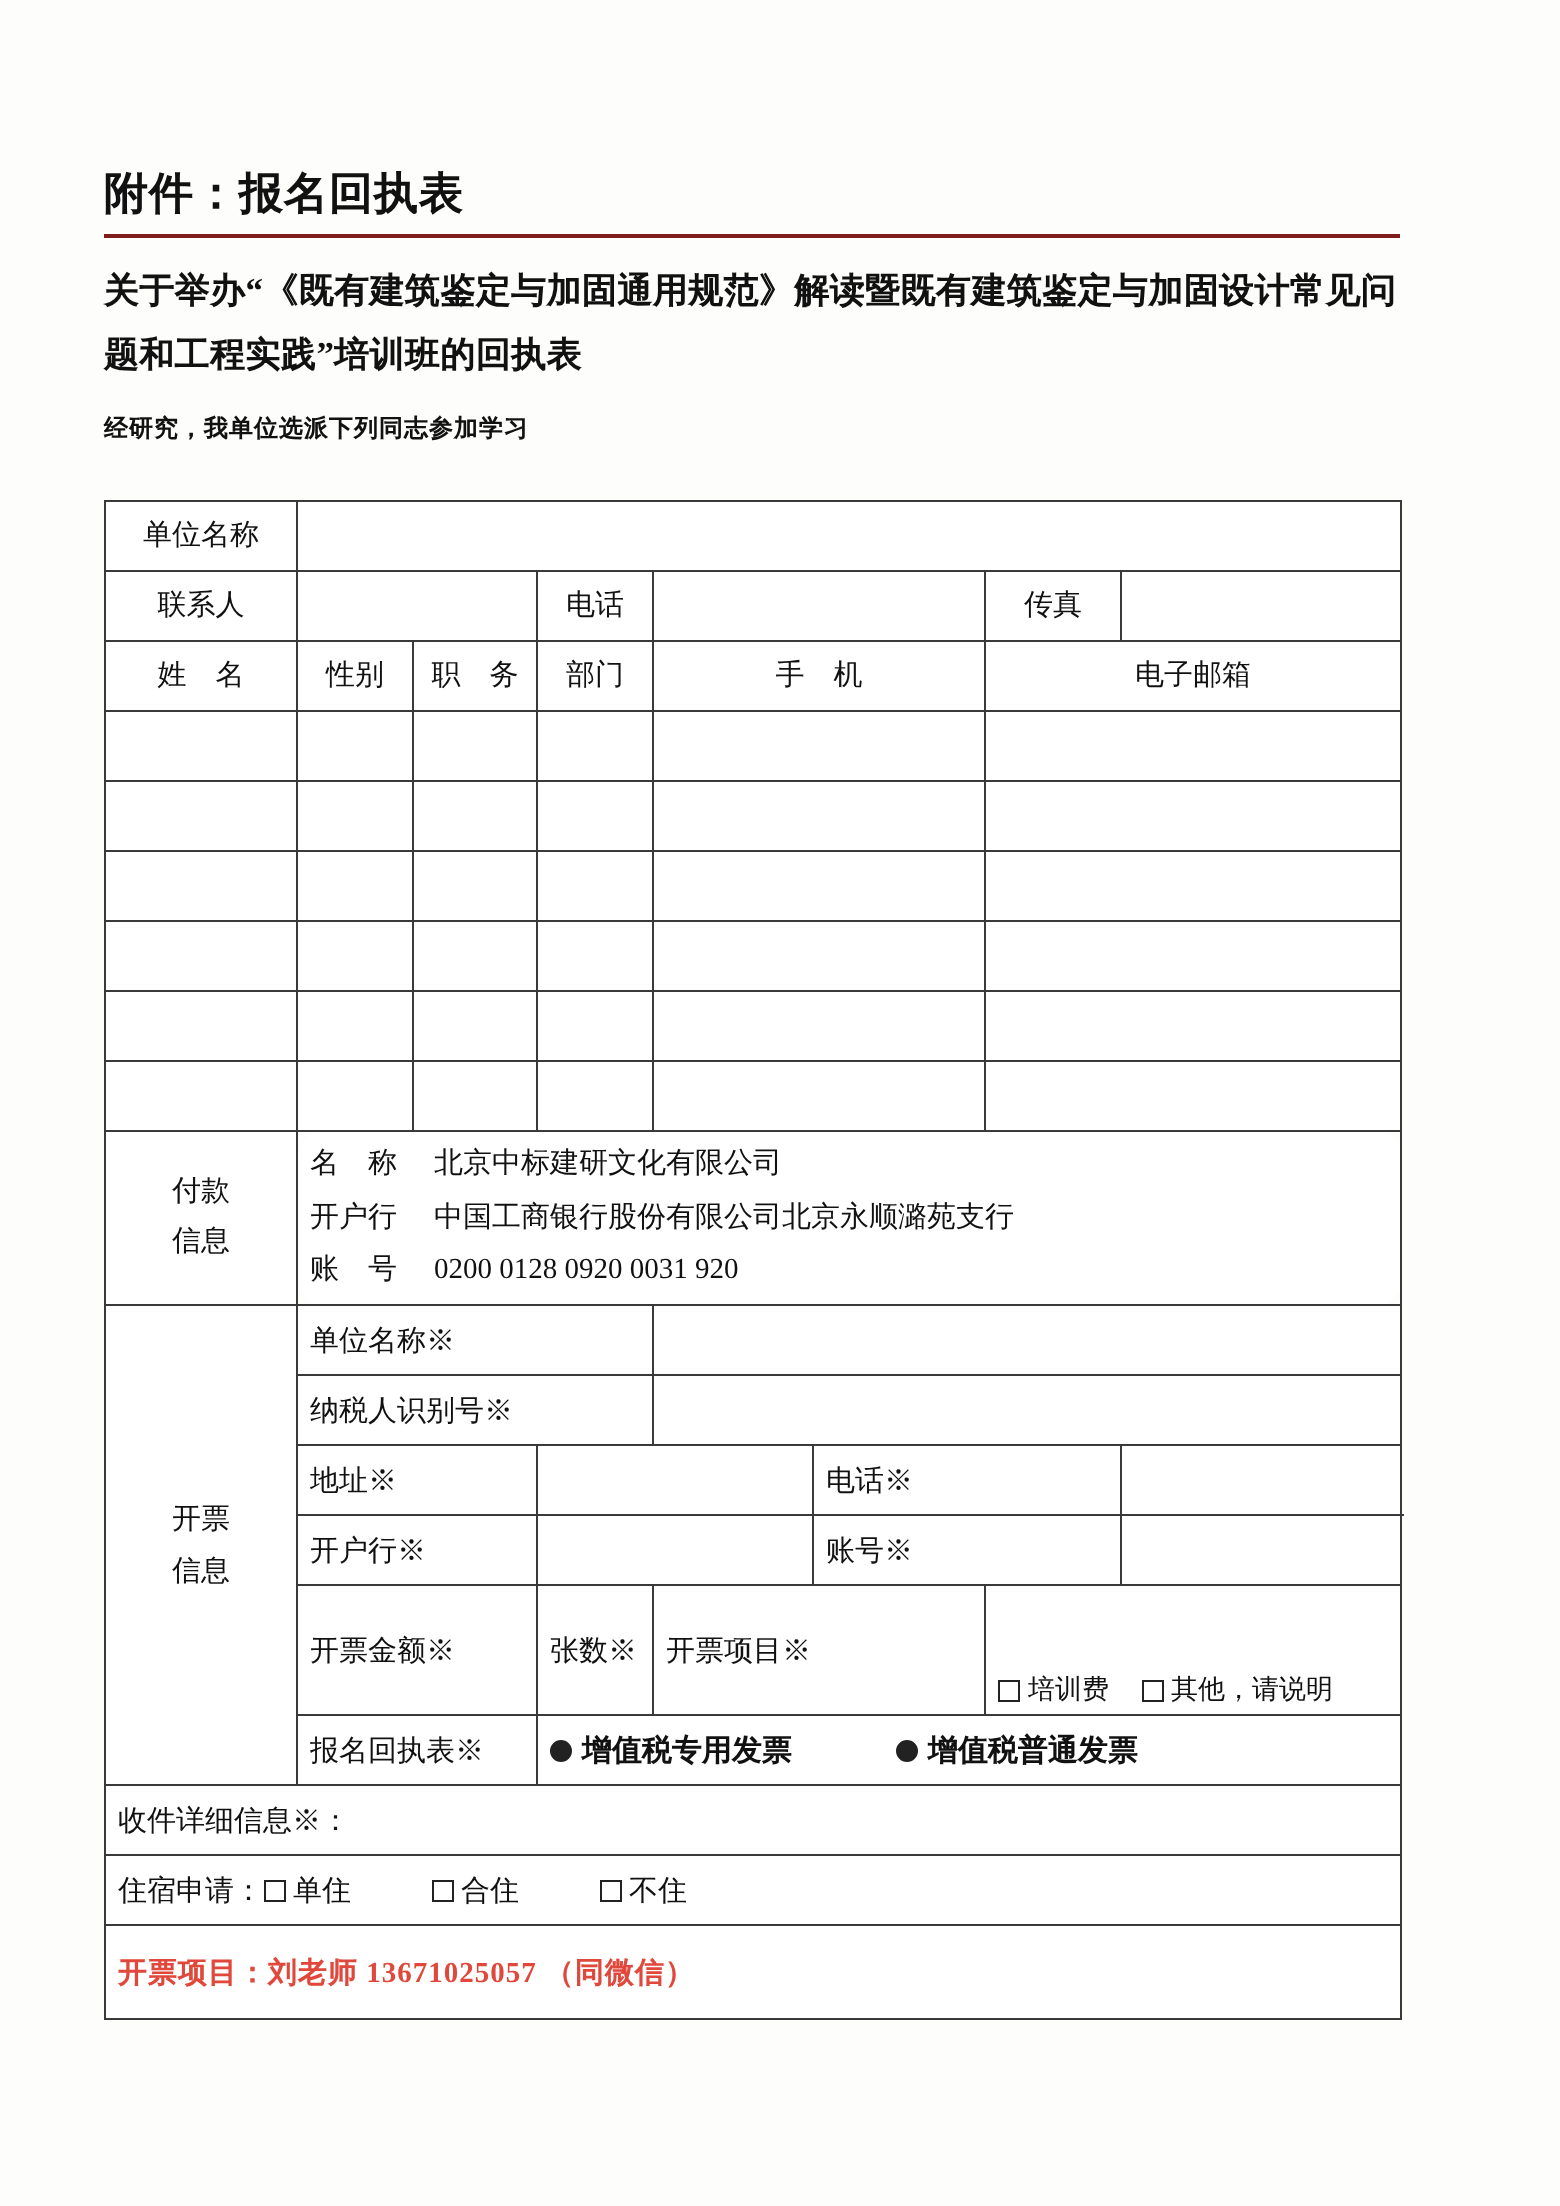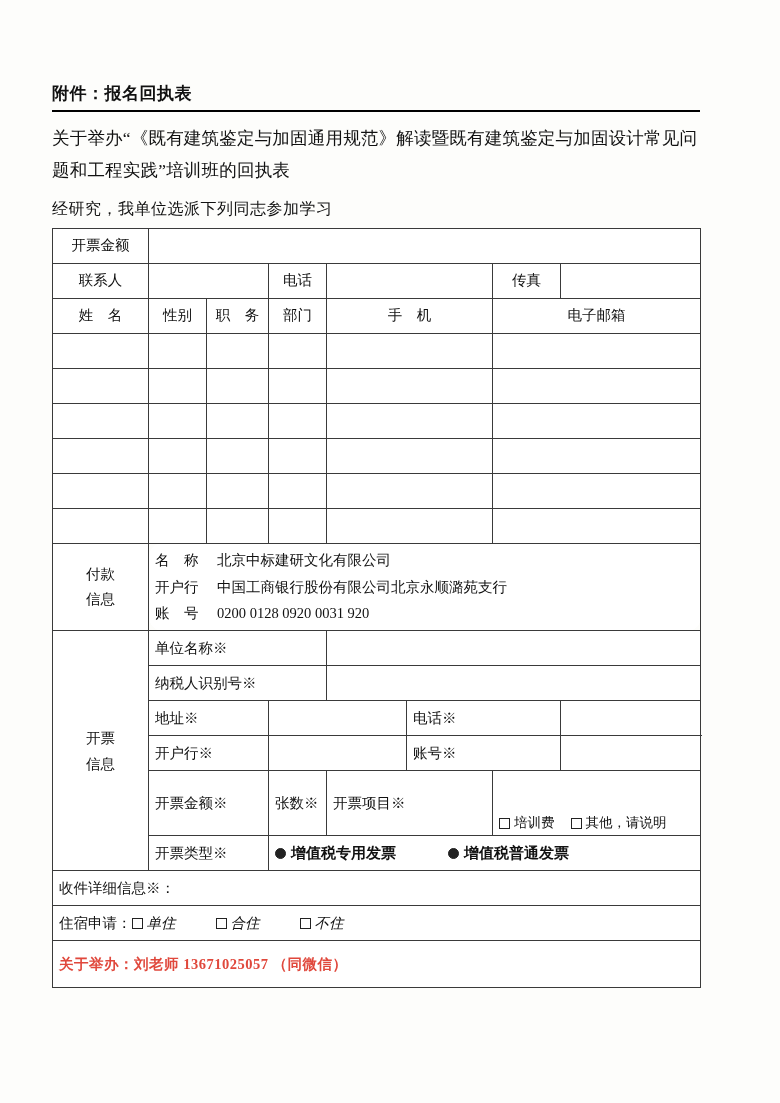--- a/index.html
+++ b/index.html
@@ -25,40 +25,41 @@
   .content {
     position: absolute;
     left: 52px;
     top: 82px;
     width: 648px;
   }
 
   
   .attach-title {
     font-weight: bold;
-    font-size: 17px;
+    font-size: 22px;
     letter-spacing: 0.5px;
     padding-bottom: 5px;
-    border-bottom: 2px solid #000000;
+    border-bottom: 2px solid #7f1d1d;
     display: block;
     width: 100%;
     box-sizing: border-box;
   }
   .main-title {
     font-size: 17.5px;
-    font-weight: normal;
+    font-weight: bold;
     line-height: 1.85;
     margin-top: 10px;
     letter-spacing: 0.2px;
   }
   .sub-line {
-    font-size: 16px;
+    font-size: 12px;
     margin-top: 12px;
-    margin-bottom: 8px;
+    margin-bottom: 27px;
     letter-spacing: 0.5px;
+    font-weight: bold;
   }
 
   
   table.form {
     border-collapse: collapse;
     width: 648px;
     table-layout: fixed;
   }
   table.form td {
     border: 1px solid #3a3a3a;
@@ -126,21 +127,20 @@
     margin-right: 4px;
     vertical-align: middle;
     position: relative;
     top: -1px;
   }
   .opt {
     display: inline-block;
     margin-right: 40px;
     font-size: 14.5px;
     white-space: nowrap;
-    font-style: italic;
   }
   .opt-sm {
     display: inline-block;
     margin-right: 16px;
     font-size: 13.5px;
     white-space: nowrap;
     margin-top: 40px;
   }
   .detail-row td {
     height: 36px;
@@ -176,21 +176,21 @@
         <col style="width:62px">
         <col style="width:58px">
         <col style="width:80px">
         <col style="width:86px">
         <col style="width:68px">
         <col style="width:140px">
       </colgroup>
 
       <tbody>
           <tr>
-        <td class="c nowrap">开票金额</td>
+        <td class="c nowrap">单位名称</td>
         <td colspan="7" class="blank"></td>
       </tr>
 
       <tr>
         <td class="c nowrap">联系人</td>
         <td colspan="2" class="blank"></td>
         <td colspan="1" class="c nowrap">电话</td>
         <td colspan="2" class="blank"></td>
         <td class="c nowrap">传真</td>
         <td class="blank"></td>
@@ -298,39 +298,39 @@
       </tr>
       <tr>
         <td colspan="2" class="l nowrap">开票金额※</td>
         <td class="l nowrap">张数※</td>
         <td colspan="2" class="l nowrap">开票项目※</td>
         <td colspan="2" class="l nowrap">
           <span class="opt-sm"><span class="chk"></span><span>培训费</span></span><span class="opt-sm"><span class="chk"></span><span>其他，请说明</span></span>
         </td>
       </tr>
       <tr>
-        <td colspan="2" class="l nowrap">开票类型※</td>
+        <td colspan="2" class="l nowrap">报名回执表※</td>
         <td colspan="5" class="l">
           <span class="radio-line"><span class="radio"></span><span>增值税专用发票</span></span><span class="radio-line"><span class="radio"></span><span>增值税普通发票</span></span>
         </td>
       </tr>
 
       <tr class="detail-row">
         <td colspan="8" class="l nowrap">收件详细信息※：</td>
       </tr>
 
       <tr class="detail-row">
         <td colspan="8" class="l">
           <span class="nowrap">住宿申请：</span><span class="opt"><span class="chk"></span><span>单住</span></span><span class="opt"><span class="chk"></span><span>合住</span></span><span class="opt"><span class="chk"></span><span>不住</span></span>
         </td>
       </tr>
 
       <tr>
         <td colspan="8" class="contact l" style="height:40px">
-          <span>关于举办：刘老师</span>
+          <span>开票项目：刘老师</span>
           <span class="phone">13671025057</span>
           <span>（同微信）</span>
         </td>
       </tr>
     </tbody>
       </table>
 
   </div>
 </div>
 

